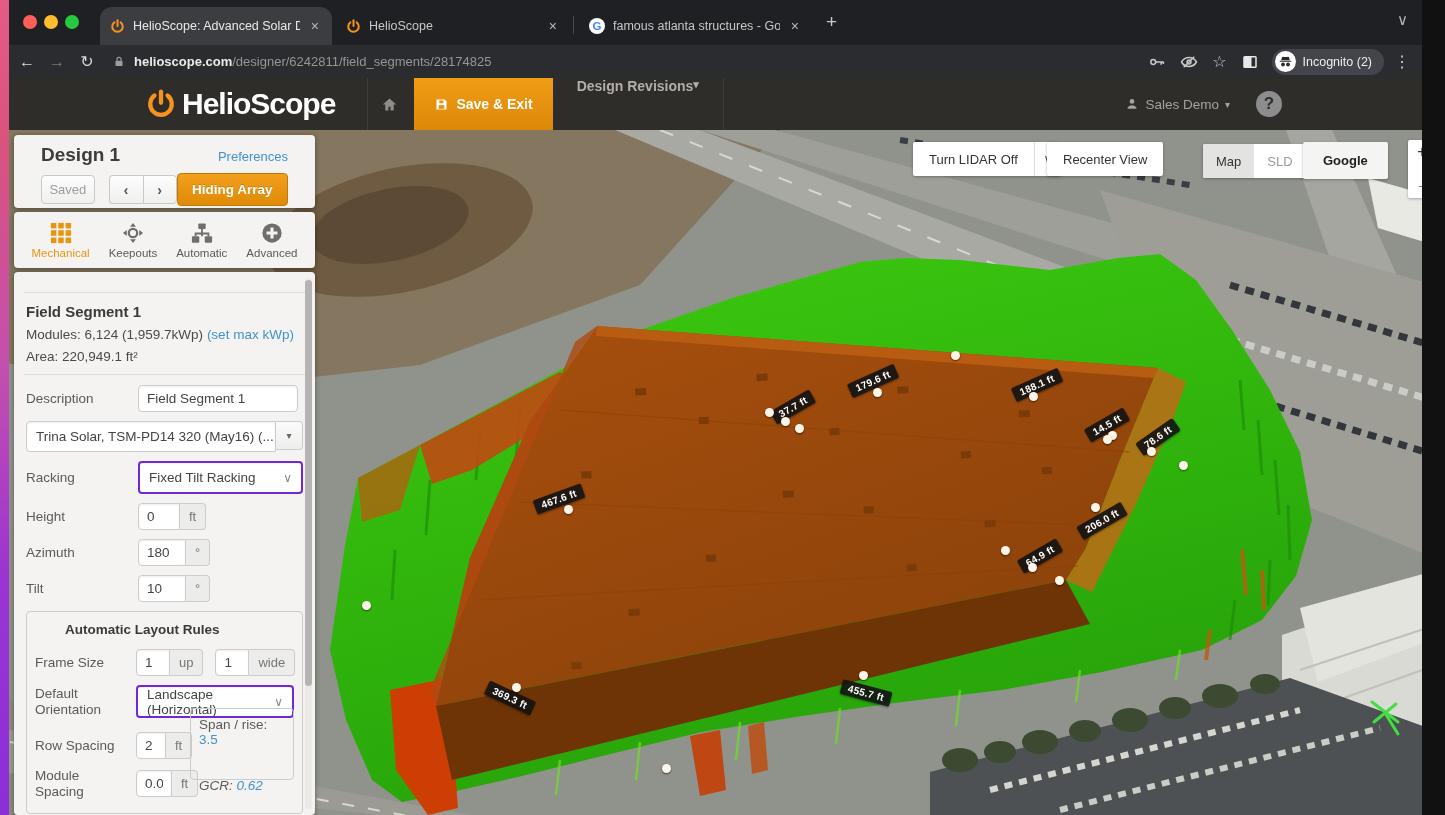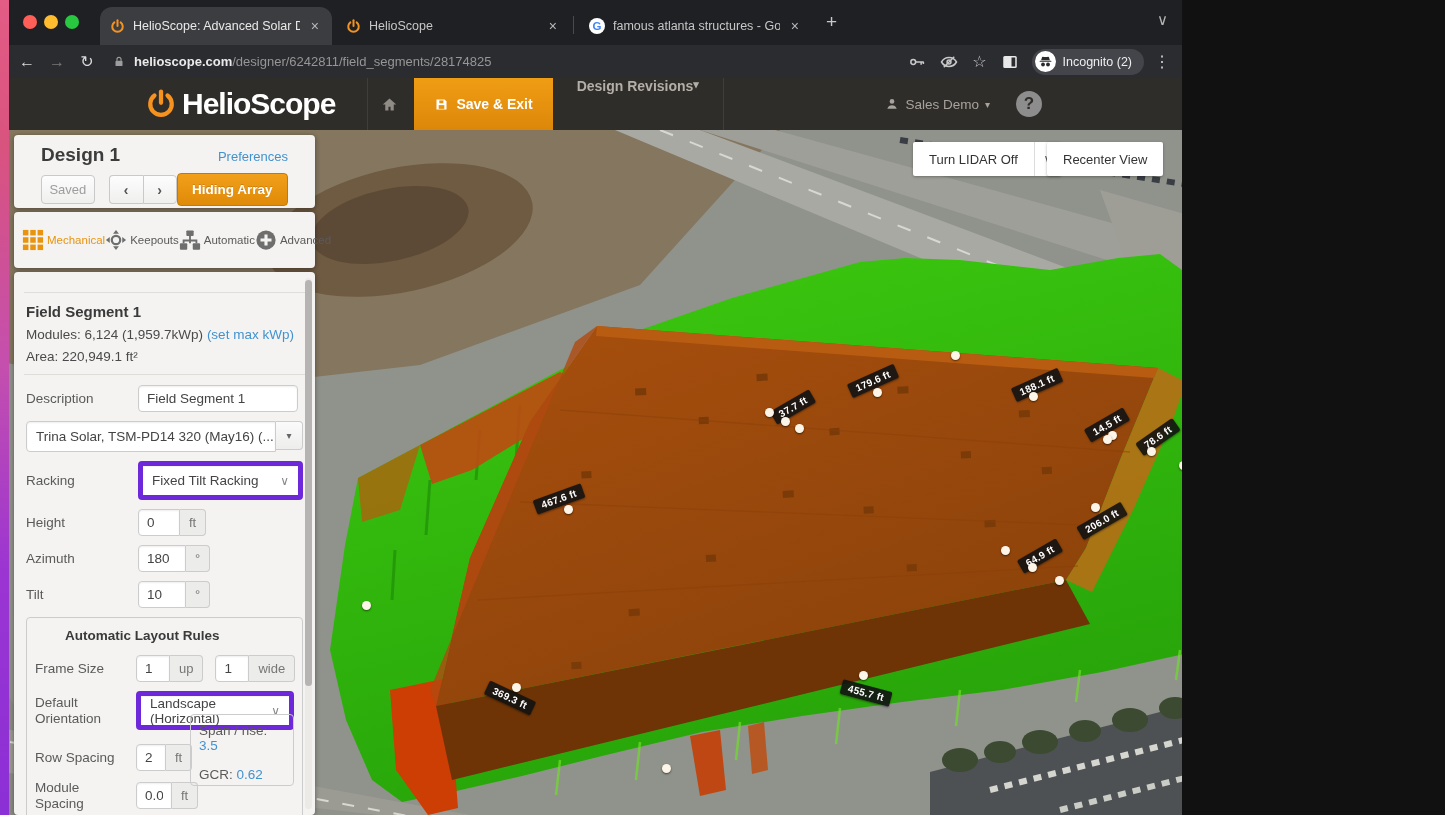--- a/index.html
+++ b/index.html
@@ -1,17 +1,17 @@
 <!DOCTYPE html>
 <html><head>
 <meta charset="utf-8">
 <style>
   html,body{margin:0;padding:0;background:#111;}
   body{width:1445px;height:815px;overflow:hidden;font-family:"Liberation Sans",sans-serif;-webkit-font-smoothing:antialiased;}
-  .screen{position:relative;width:1182px;height:815px;background:#84cc16;overflow:hidden;}
+  .screen{position:relative;width:1422px;height:815px;background:#84cc16;overflow:hidden;}
   .edge-strip{position:absolute;left:0;top:0;width:9px;height:815px;z-index:60;
     background:linear-gradient(180deg,#e35c86 0%,#d9537f 18%,#c44fae 45%,#9b35d2 70%,#8b2fd6 100%);}
   
   .tabstrip{position:absolute;top:0;left:0;right:0;height:45px;background:#1f2023;}
   .traffic{position:absolute;top:15px;width:14px;height:14px;border-radius:50%;}
   .t-red{left:23px;background:#ff5f57;}.t-yellow{left:44px;background:#febc2e;}.t-green{left:65px;background:#28c840;}
   .tab{position:absolute;top:7px;height:38px;display:flex;align-items:center;gap:8px;padding:0 10px;box-sizing:border-box;color:#c7c7c7;font-size:12.5px;}
   .tab .title{flex:1;white-space:nowrap;overflow:hidden;max-width:170px;}
   .tab.active{background:#3c3d40;border-radius:12px 12px 0 0;color:#e9e9e9;}
   .tab-close{color:#b9b9b9;font-size:14px;padding:0 3px;cursor:default;}
@@ -80,21 +80,21 @@
   .pref-link{margin-left:auto;color:#4292cf;font-size:13px;}
   .p1row2{display:flex;align-items:center;margin-top:7px;}
   .btn{border:1px solid #c9c9c9;background:linear-gradient(#fdfdfd,#efefee);border-radius:4px;height:29px;box-sizing:border-box;display:flex;align-items:center;justify-content:center;font-size:13px;color:#555;}
   .saved-btn{width:62px;color:#9d9d9d;text-align:right;}
   .navgroup{display:flex;margin-left:14px;}
   .navgroup .btn{width:34px;font-weight:bold;font-size:14px;}
   .navgroup .btn:first-child{border-radius:4px 0 0 4px;border-right:none;}
   .navgroup .btn:last-child{border-radius:0 4px 4px 0;}
   .hiding-btn{margin-left:auto;width:127px;height:31px;border:1px solid #c07a06;border-radius:4px;background:linear-gradient(#f2a01b,#df8a08);color:#fff;font-size:13.5px;font-weight:bold;display:flex;align-items:center;justify-content:center;text-shadow:0 -1px 0 rgba(0,0,0,.15);}
   .p2{height:56px;margin-top:4px;display:flex;align-items:center;justify-content:space-around;padding:4px 8px;}
-  .mtab{display:flex;flex-direction:row;align-items:center;gap:3px;font-size:11.5px;color:#5a5a5a;}
+  .mtab{display:flex;flex-direction:column;align-items:center;gap:3px;font-size:11.5px;color:#5a5a5a;}
   .mtab svg{width:22px;height:22px;color:#6e6e6e;}
   .mtab.active{color:#e8940f;}
   .mtab.active svg{color:#e8940f;}
   .p3{margin-top:4px;height:543px;padding:10px 12px;position:relative;overflow:hidden;}
   .backrow{display:flex;align-items:center;}
   .back-link{color:#4292cf;font-size:14px;font-weight:bold;}
   .backrow .sq{width:38px;height:30px;border-radius:4px;display:flex;align-items:center;justify-content:center;box-sizing:border-box;}
   .nav-sq{margin-left:auto;border:1px solid #c9c9c9;background:linear-gradient(#fff,#f0f0ef);color:#444;}
   .nav-sq svg{width:15px;height:15px;}
   .trash-sq{margin-left:7px;background:linear-gradient(#de5850,#d24a42);border:1px solid #bf3f38;color:#fff;}
@@ -105,27 +105,27 @@
   .blue{color:#4292cf;}
   .frow{display:flex;align-items:center;margin-bottom:9px;}
   .flabel{width:103px;margin-right:9px;color:#5a5a5a;font-size:13.5px;flex:0 0 auto;line-height:1.15;}
   .tinput{height:27px;border:1px solid #ccc;border-radius:4px;padding:0 8px;font-size:13.5px;color:#444;background:#fff;box-shadow:inset 0 1px 2px rgba(0,0,0,.07);box-sizing:border-box;font-family:"Liberation Sans",sans-serif;}
   .grp{display:flex;}
   .grp .tinput{border-radius:4px 0 0 4px;}
   .addon{height:27px;box-sizing:border-box;border:1px solid #ccc;border-left:none;border-radius:0 4px 4px 0;background:#ececea;color:#777;font-size:13px;display:flex;align-items:center;padding:0 9px;}
   .combo{display:flex;width:100%;}
   .combo-text{flex:1;height:29px;border:1px solid #ccc;border-radius:4px 0 0 4px;background:#fff;display:flex;align-items:center;padding:0 9px;font-size:13.5px;color:#444;white-space:nowrap;overflow:hidden;box-shadow:inset 0 1px 2px rgba(0,0,0,.07);}
   .combo-btn{width:27px;height:29px;box-sizing:border-box;border:1px solid #ccc;border-left:none;border-radius:0 4px 4px 0;background:linear-gradient(#fbfbfb,#ededec);display:flex;align-items:center;justify-content:center;color:#666;font-size:10px;}
-  .selectbox{height:29px;border:5px solid #6d28d9;border-radius:4px;background:#fff;display:flex;align-items:center;padding:0 9px;font-size:13.5px;color:#444;flex:1;justify-content:space-between;box-shadow:inset 0 1px 1px rgba(0,0,0,.05);}
+  .selectbox{height:29px;border:2px solid #6d28d9;border-radius:4px;background:#fff;display:flex;align-items:center;padding:0 9px;font-size:13.5px;color:#444;flex:1;justify-content:space-between;box-shadow:inset 0 1px 1px rgba(0,0,0,.05);}
   .selectbox .chev{color:#888;font-size:12px;}
   .rules-box{border:1px solid #ccc;border-radius:4px;padding:10px 8px 12px;margin-top:2px;position:relative;}
   .rules-title{font-size:13.5px;font-weight:bold;color:#3a3a3a;margin:0 0 12px 30px;}
   .rules-box .flabel{width:92px;}
   .spaninfo{position:absolute;right:8px;top:96px;width:104px;height:72px;border:1px solid #ccc;border-radius:4px;padding:8px 8px;box-sizing:border-box;font-size:13.5px;color:#5a5a5a;}
-  .spaninfo .line2{margin-top:14px;}
+  .spaninfo .line2{margin-top:31px;font-style:italic;}
   .scrolltrack{position:absolute;right:3px;top:6px;bottom:6px;width:7px;background:#eceae7;border-radius:4px;}
   .scrollthumb{position:absolute;right:3px;top:8px;width:7px;height:406px;background:#b5b4b2;border-radius:4px;}
 </style>
 </head>
 <body>
 
 <div class="screen">
 
   <div class="tabstrip">
     <div class="traffic t-red"></div>

